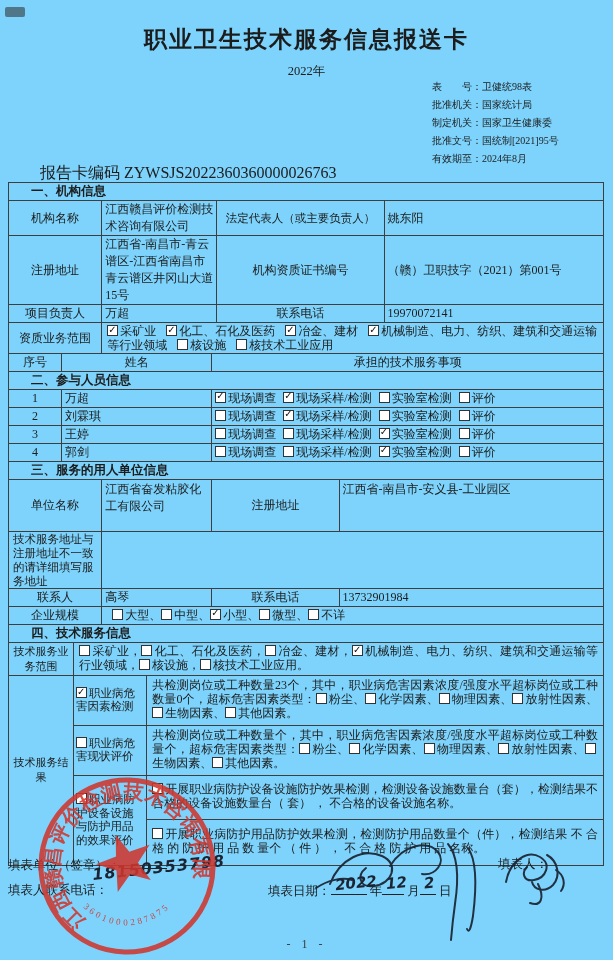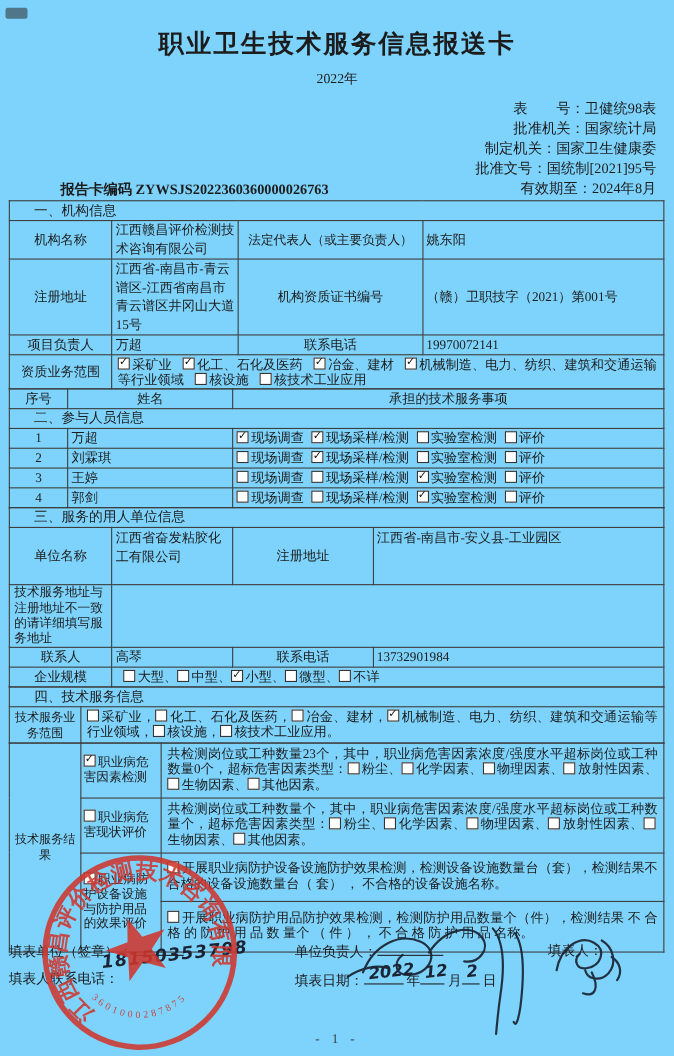--- a/index.html
+++ b/index.html
@@ -1,28 +1,28 @@
 <!DOCTYPE html>
 <html><head>
 <meta charset="utf-8">
 <style>
   html,body{margin:0;padding:0;background:#e9e9e9;}
   .page{position:relative;width:613px;height:960px;background:#7dd3fc;margin:0 auto;
         font-family:"Liberation Serif","DejaVu Serif",serif;color:#1c1c1c;overflow:hidden;}
   .abs{position:absolute;}
   .title{top:24px;left:0;width:613px;text-align:center;font-size:23px;font-weight:bold;letter-spacing:2px;}
   .year{top:63px;left:0;width:613px;text-align:center;font-size:12.5px;}
-  .meta{top:90px;left:432px;font-size:13px;line-height:18px;white-space:nowrap;text-align:right;}
-  .code-line{top:163px;left:55px;font-size:13px;font-weight:bold;}
+  .meta{top:78px;left:432px;font-size:10px;line-height:18px;white-space:nowrap;}
+  .code-line{top:163px;left:40px;font-size:16px;}
   .smudge{top:7px;left:5px;width:20px;height:10px;background:#2a2a2a;border-radius:2px;opacity:.55;}
 
   .tbl{border-collapse:collapse;table-layout:fixed;width:596px;margin-left:8px;margin-top:-1px;}
   .tbl td{border:1px solid #3e3e3e;font-size:12px;padding:0 3px;overflow:hidden;vertical-align:middle;}
   .tbl:first-of-type{margin-top:0;}
-  td.sechdr{font-weight:normal;text-align:left;padding-left:22px;font-size:12.5px;}
+  td.sechdr{font-weight:bold;text-align:left;padding-left:22px;font-size:12.5px;}
   td.lbl{text-align:center;}
   td.val{text-align:left;}
   td.vtop{vertical-align:top;padding-top:1px;}
   td.small{font-size:11px;padding:0 1px;text-align:center;}
   td.para{font-size:12px;line-height:13.8px;padding:2px 5px;text-align:justify;}
   td.cbc{font-size:11.5px;line-height:13.5px;padding:2px 2px;text-align:left;vertical-align:middle;}
 
   .cb{display:inline-block;width:9px;height:9px;border:1px solid #333;position:relative;
       vertical-align:-1px;margin-right:2px;background:#fff;}
   .cb.checked::before{content:"✓";position:absolute;left:0px;top:-3px;font-size:10px;color:#111;}
@@ -233,23 +233,20 @@
       </tr>
       <tr style="height:46px">
         <td class="para"><span class="cb"></span><span>开展职业病防护用品防护效果检测，检测防护用品数量个（件），检测结果 不 合 格 的 防 护 用 品 数 量个 （ 件 ） ， 不 合 格 防 护 用 品 名称。</span></td>
       </tr>
     </tbody>
       </table>
   </div>
 
   <div class="abs footer-line" style="top:856px;left:8px;">
     <span>填表单位（签章）：</span><span class="uline" style="width:46px"></span>
-  </div>
-  <div class="abs footer-line" style="top:856px;left:268px;">
-    <span>单位负责人：</span><span class="uline" style="width:60px"></span>
   </div>
   <div class="abs footer-line" style="top:856px;left:498px;">
     <span>填表人：</span>
   </div>
   <div class="abs footer-line" style="top:882px;left:8px;">
     <span>填表人联系电话：</span>
   </div>
   <div class="abs footer-line" style="top:882px;left:268px;">
     <span>填表日期：</span><span class="uline" style="width:36px"><span class="hand hand-date">2022</span></span>
     <span>年</span><span class="uline" style="width:22px"><span class="hand hand-date">12</span></span>

